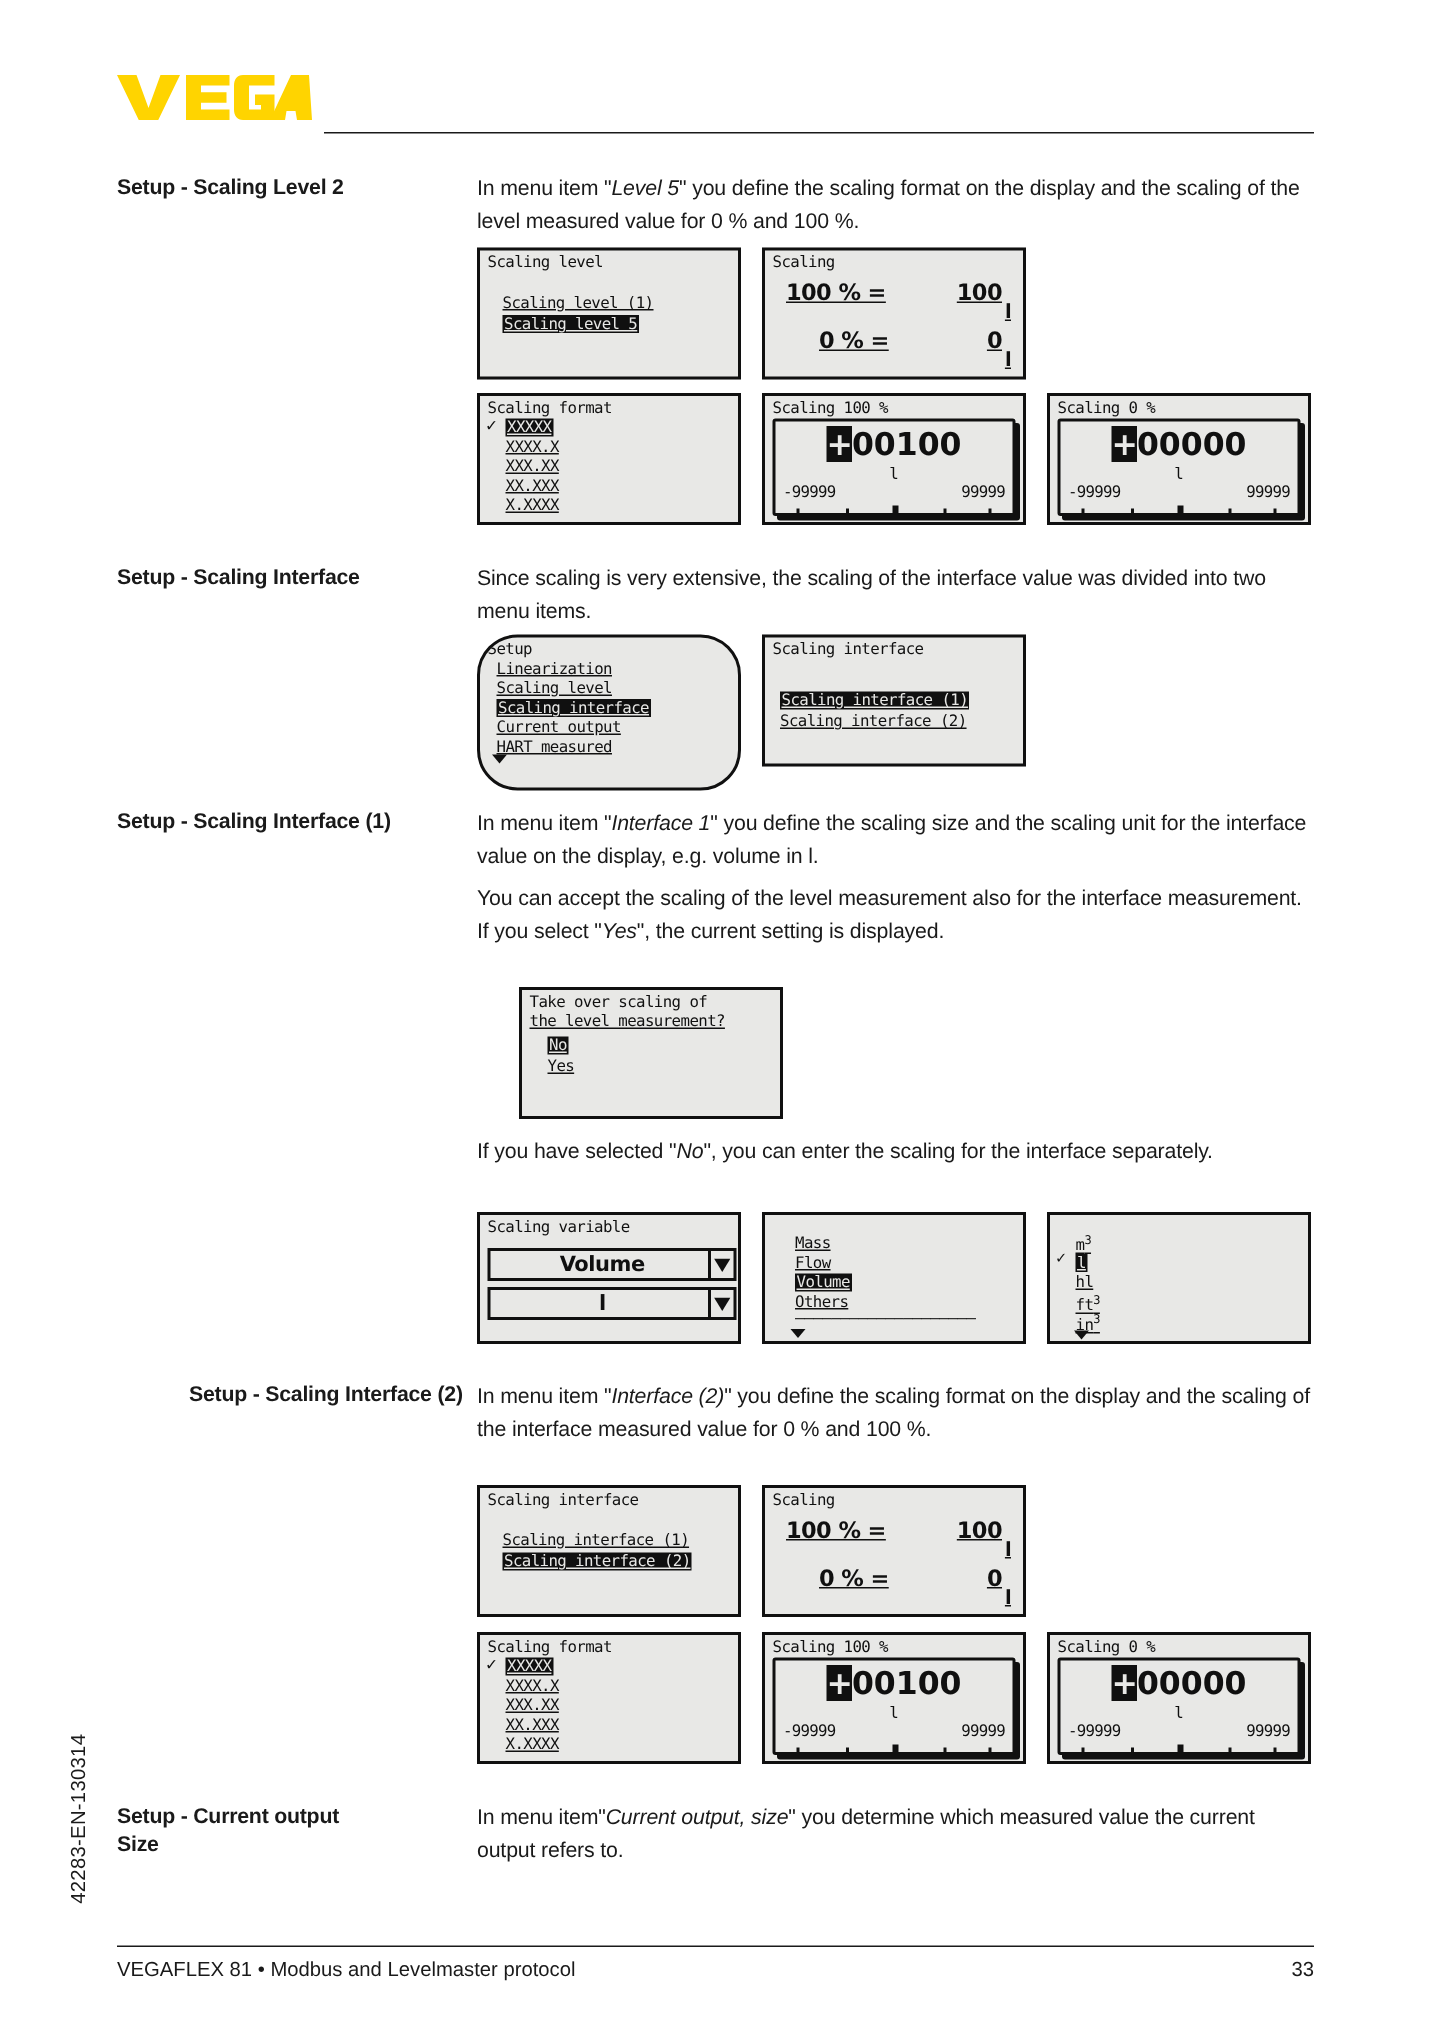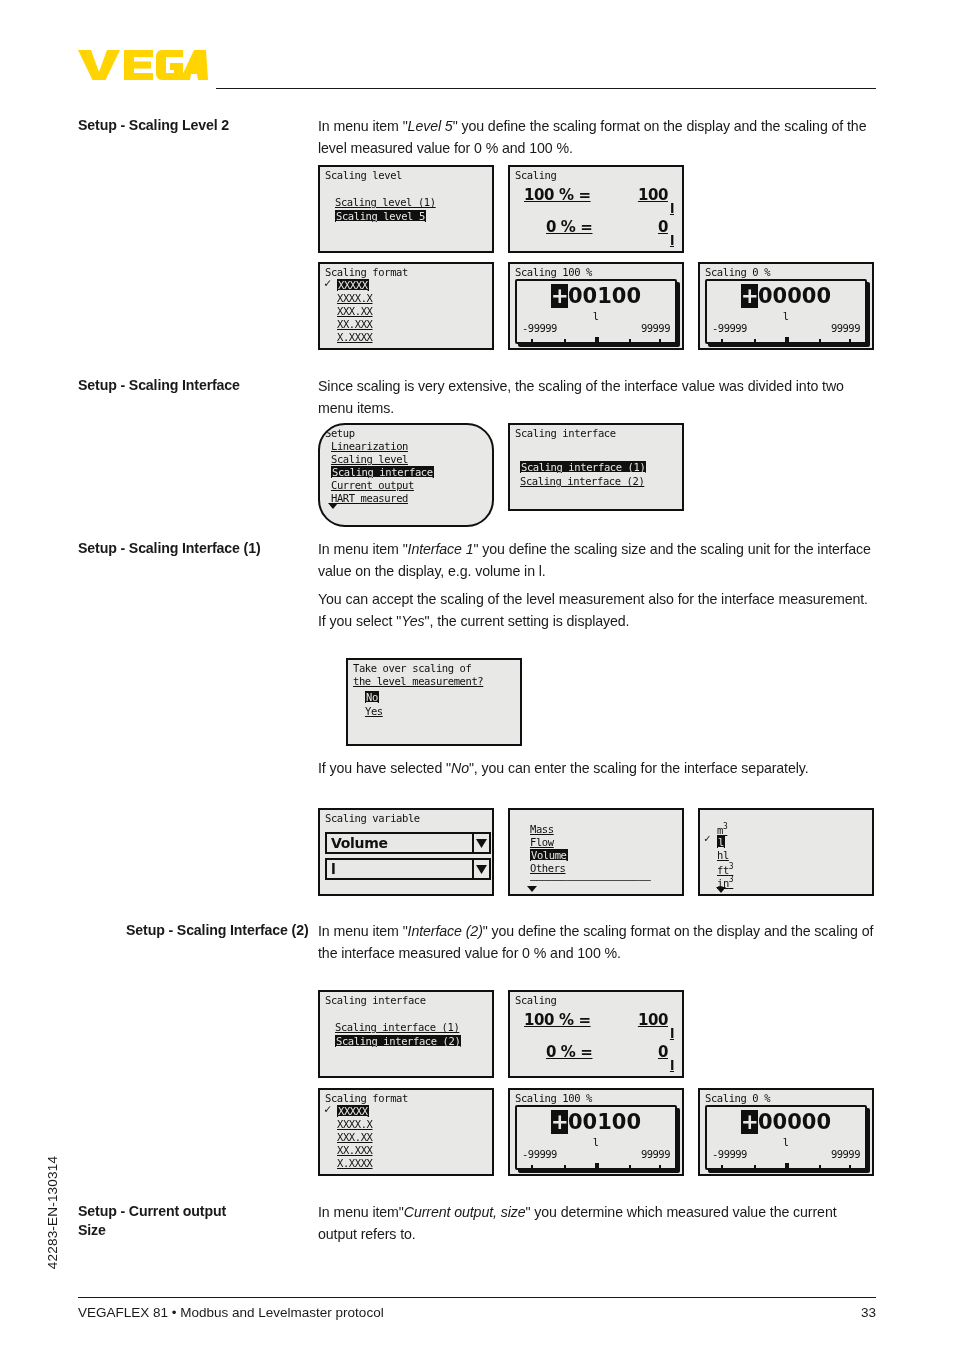--- a/index.html
+++ b/index.html
@@ -342,21 +342,21 @@
 
 <div class="lcd" style="left:318px; top:658px; width:176px; height:88px;margin-left:28px;">
   <div class="lcd-title" style="top:2px;">Take over scaling of</div>
   <div class="lcd-line" style="left:5px; top:15px;">the level measurement?</div>
   <div class="lcd-line hl" style="left:17px; top:31px;">No</div>
   <div class="lcd-line" style="left:17px; top:45px;">Yes</div>
 </div>
 
 <div class="body-text" style="top:758px;">If you have selected "<em>No</em>", you can enter the scaling for the interface separately.</div>
 
-<div class="lcd" style="left:318px; top:808px; width:176px; height:88px;">
+<div class="lcd" style="left:318px; top:808px; width:176px; height:88px;text-align:center;">
   <div class="lcd-title">Scaling variable</div>
   <div class="dd" style="left:5px; top:22px; width:166px; height:22px;">
     <div class="dd-text">Volume</div>
     <div class="dd-btn">
       <svg width="11" height="9" viewBox="0 0 11 9">
           <polygon points="0,0 11,0 5.5,9" fill="#101010"></polygon>
         </svg>
     </div>
   </div>
   <div class="dd" style="left:5px; top:48px; width:166px; height:22px;">

